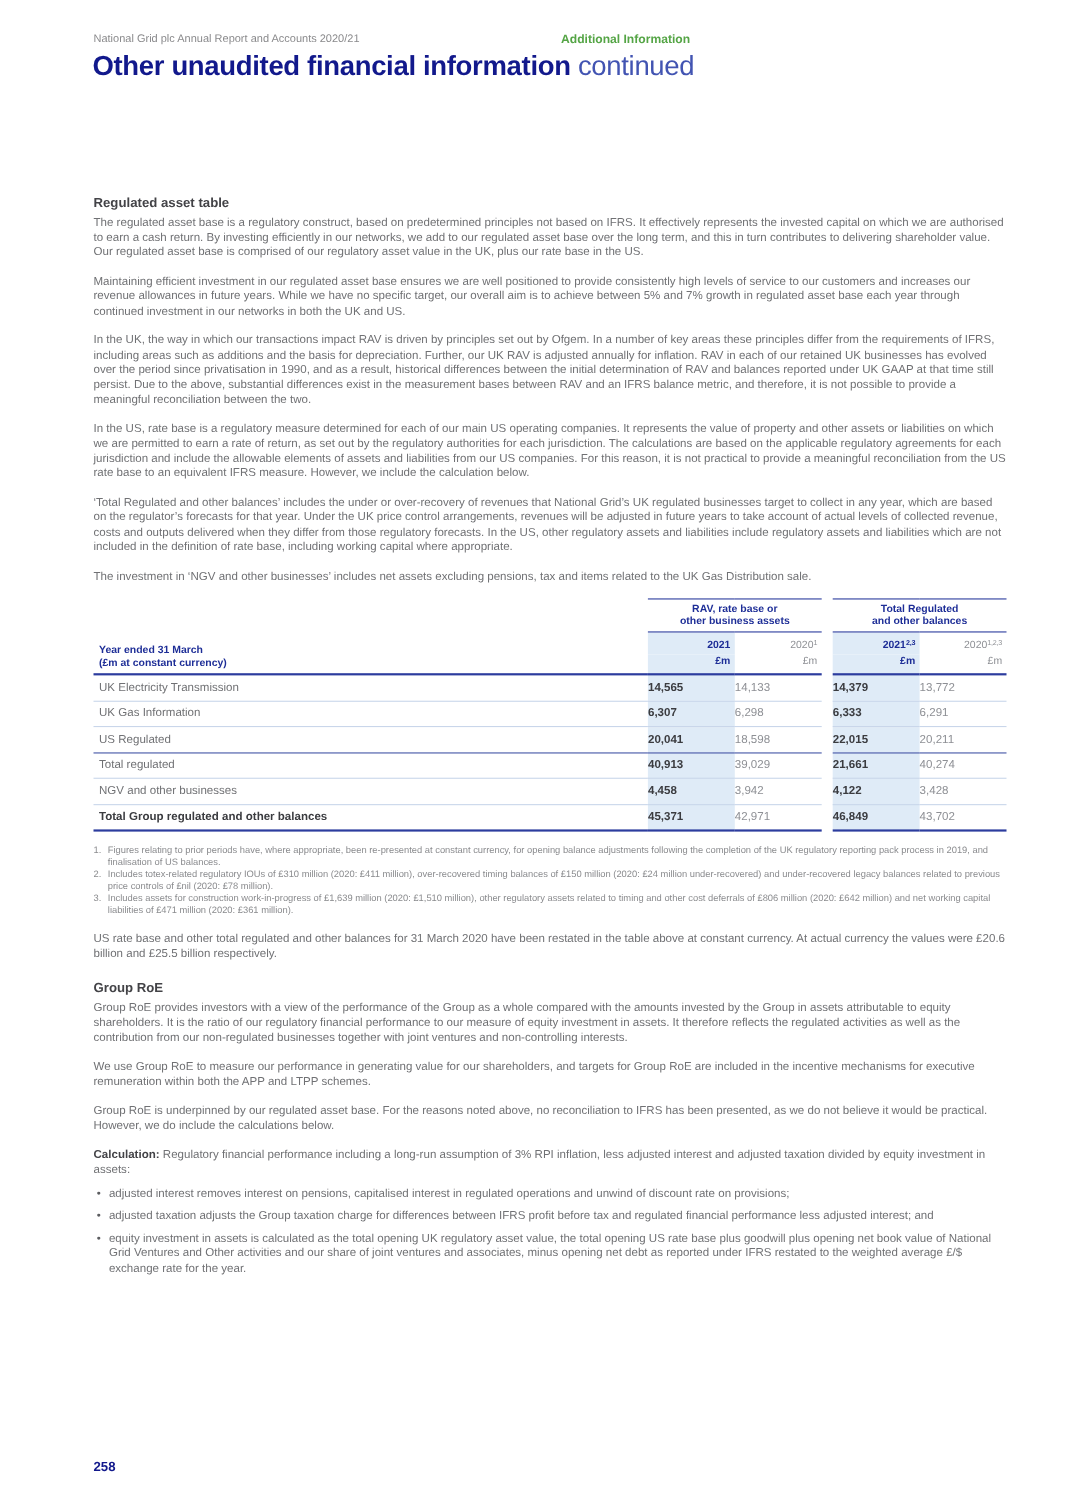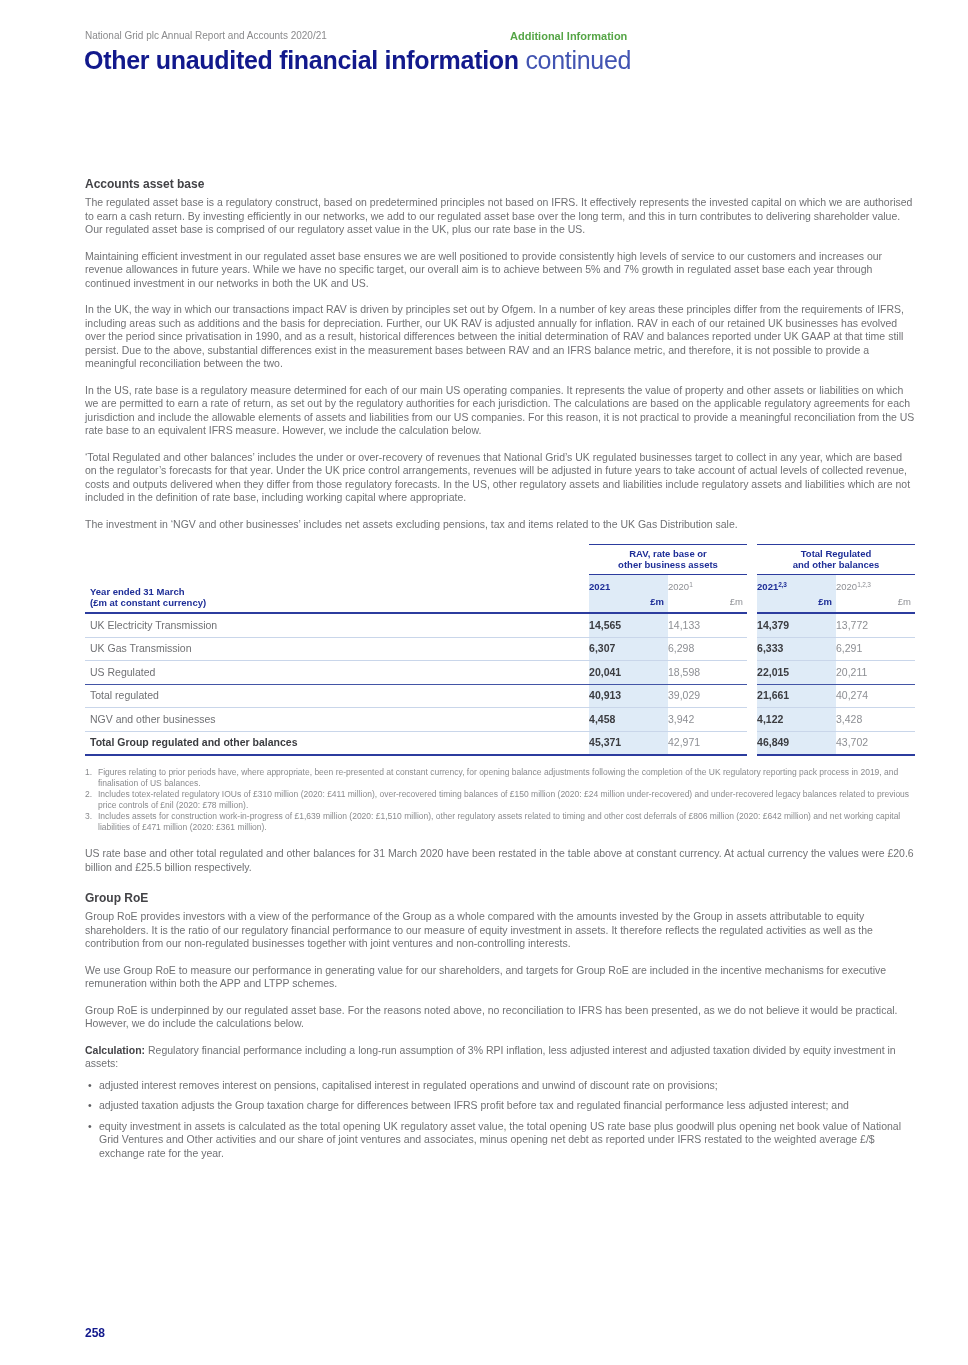--- a/index.html
+++ b/index.html
@@ -53,21 +53,21 @@
   th.ghead {
     font-size: 9.5px; line-height: 11px; font-weight: bold; color: #1e2e97;
     text-align: center; padding: 3px 0 4px 0;
     border-top: 1px solid #2c3c9e; border-bottom: 1px solid #2c3c9e;
   }
   th.rowhead {
     font-size: 9.5px; line-height: 11px; font-weight: bold; color: #1e2e97;
     text-align: left; padding: 0 0 4px 5px;
     border-bottom: 2px solid #2c3c9e;
   }
-  td.year { font-size: 9.5px; text-align: left; padding: 3px 4px 1px 0; }
+  td.year { font-size: 9.5px; text-align: right; padding: 3px 4px 1px 0; }
   td.unit { font-size: 9.5px; text-align: right; padding: 0 4px 4px 0; border-bottom: 2px solid #2c3c9e; }
   td.year sup { font-size: 6.5px; vertical-align: 3px; letter-spacing: -0.2px; }
   .curhd { font-weight: bold; color: #1e2e97; }
   .prevhd { color: #8d8f94; }
   .curbg { background: #dfebf7; }
 
   td.rlabel {
     font-size: 10.5px; color: #707174; text-align: left;
     padding: 4.5px 0 4.5px 5px;
   }
@@ -108,21 +108,21 @@
 
   <div class="hdr-left">National Grid plc Annual Report and Accounts 2020/21</div>
   <div class="hdr-right">Additional Information</div>
 
   <div class="page-title">
     <span class="t-bold">Other unaudited financial information</span><span class="t-reg"> continued</span>
   </div>
 
   <div class="content">
 
-    <h3 class="sec-head">Accounts asset base</h3>
+    <h3 class="sec-head">Regulated asset table</h3>
     <p class="body-p">The regulated asset base is a regulatory construct, based on predetermined principles not based on IFRS. It effectively represents the invested capital on which we are authorised to earn a cash return. By investing efficiently in our networks, we add to our regulated asset base over the long term, and this in turn contributes to delivering shareholder value. Our regulated asset base is comprised of our regulatory asset value in the UK, plus our rate base in the US.</p>
     <p class="body-p">Maintaining efficient investment in our regulated asset base ensures we are well positioned to provide consistently high levels of service to our customers and increases our revenue allowances in future years. While we have no specific target, our overall aim is to achieve between 5% and 7% growth in regulated asset base each year through continued investment in our networks in both the UK and US.</p>
     <p class="body-p">In the UK, the way in which our transactions impact RAV is driven by principles set out by Ofgem. In a number of key areas these principles differ from the requirements of IFRS, including areas such as additions and the basis for depreciation. Further, our UK RAV is adjusted annually for inflation. RAV in each of our retained UK businesses has evolved over the period since privatisation in 1990, and as a result, historical differences between the initial determination of RAV and balances reported under UK GAAP at that time still persist. Due to the above, substantial differences exist in the measurement bases between RAV and an IFRS balance metric, and therefore, it is not possible to provide a meaningful reconciliation between the two.</p>
     <p class="body-p">In the US, rate base is a regulatory measure determined for each of our main US operating companies. It represents the value of property and other assets or liabilities on which we are permitted to earn a rate of return, as set out by the regulatory authorities for each jurisdiction. The calculations are based on the applicable regulatory agreements for each jurisdiction and include the allowable elements of assets and liabilities from our US companies. For this reason, it is not practical to provide a meaningful reconciliation from the US rate base to an equivalent IFRS measure. However, we include the calculation below.</p>
     <p class="body-p">‘Total Regulated and other balances’ includes the under or over-recovery of revenues that National Grid’s UK regulated businesses target to collect in any year, which are based on the regulator’s forecasts for that year. Under the UK price control arrangements, revenues will be adjusted in future years to take account of actual levels of collected revenue, costs and outputs delivered when they differ from those regulatory forecasts. In the US, other regulatory assets and liabilities include regulatory assets and liabilities which are not included in the definition of rate base, including working capital where appropriate.</p>
     <p class="body-p">The investment in ‘NGV and other businesses’ includes net assets excluding pensions, tax and items related to the UK Gas Distribution sale.</p>
 
     <table class="fin">
       <colgroup>
         <col class="c-label">
@@ -166,21 +166,21 @@
 
       <tr class="r-line">
         <td class="rlabel">UK Electricity Transmission</td>
         <td class="rval v-cur curbg">14,565</td>
         <td class="rval v-prev">14,133</td>
         <td class="gapcell"></td>
         <td class="rval v-cur curbg">14,379</td>
         <td class="rval v-prev">13,772</td>
       </tr>
       <tr class="r-line">
-        <td class="rlabel">UK Gas Transmission</td>
+        <td class="rlabel">UK Gas Information</td>
         <td class="rval v-cur curbg">6,307</td>
         <td class="rval v-prev">6,298</td>
         <td class="gapcell"></td>
         <td class="rval v-cur curbg">6,333</td>
         <td class="rval v-prev">6,291</td>
       </tr>
       <tr class="r-heavy">
         <td class="rlabel">US Regulated</td>
         <td class="rval v-cur curbg">20,041</td>
         <td class="rval v-prev">18,598</td>

